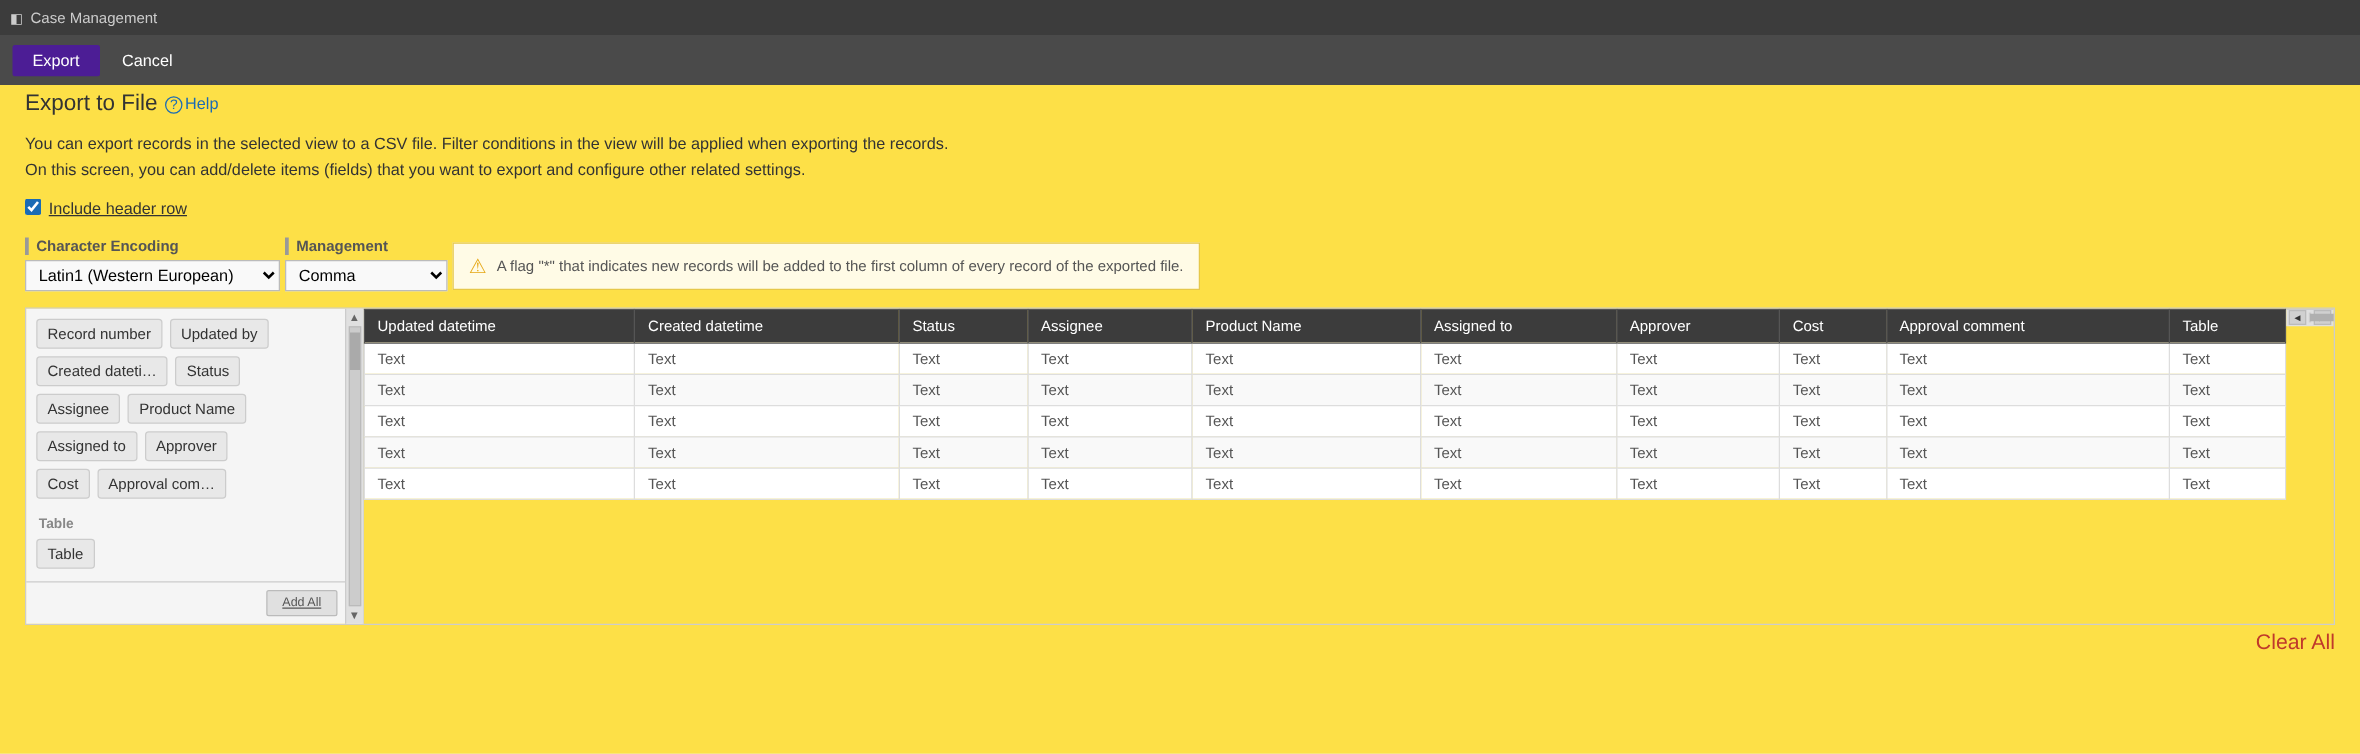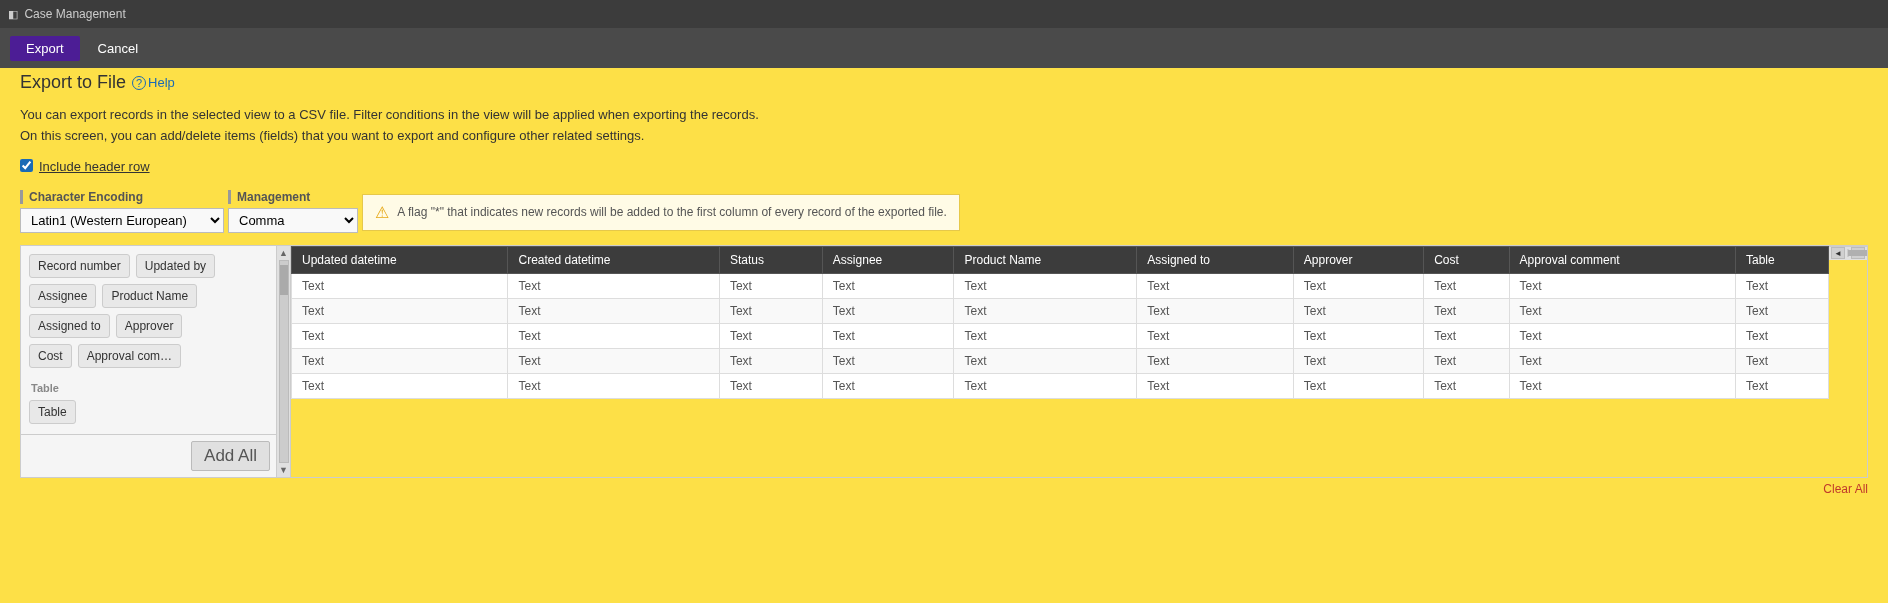--- a/index.html
+++ b/index.html
@@ -186,24 +186,25 @@
       padding: 6px;
       border-top: 1px solid #ccc;
       display: flex;
       justify-content: flex-end;
     }
 
     .btn-add-all {
       background: #e0e0e0;
       border: 1px solid #bbb;
       padding: 4px 12px;
-      font-size: 17px;
+      font-size: 10px;
       cursor: pointer;
       border-radius: 2px;
       color: #555;
+      text-decoration: underline;
     }
 
     .preview-table {
       border-collapse: collapse;
       width: 100%;
       font-size: 12px;
     }
     .preview-table th {
       background: #3c3c3c;
       color: #fff;
@@ -217,21 +218,21 @@
       padding: 5px 10px;
       border: 1px solid #ddd;
       color: #555;
       background: #fff;
     }
     .preview-table tr:nth-child(even) td { background: #f9f9f9; }
 
     .clear-all-link {
       color: #c0392b;
       text-decoration: none;
-      font-size: 12px;
+      font-size: 17px;
       cursor: pointer;
       white-space: nowrap;
     }
 
     .export-main-row {
       display: flex;
       flex-direction: row;
       border: 1px solid #ccc;
       margin-top: 4px;
     }
@@ -297,20 +298,24 @@
 
     <div style="display:flex; flex-direction:row; width:270px; flex-shrink:0; border-right:1px solid #ccc; background:#f5f5f5;">
       <div style="flex:1; display:flex; flex-direction:column;">
         <div class="field-list">
 
           <div class="field-row">
             <div class="field-item">Record number</div>
             <div class="field-item">Updated by</div>
           </div>
           <div class="field-row">
+            <div class="field-item">Created dateti…</div>
+            <div class="field-item">Status</div>
+          </div>
+          <div class="field-row">
             <div class="field-item">Assignee</div>
             <div class="field-item">Product Name</div>
           </div>
           <div class="field-row">
             <div class="field-item">Assigned to</div>
             <div class="field-item">Approver</div>
           </div>
           <div class="field-row">
             <div class="field-item">Cost</div>
             <div class="field-item">Approval com…</div>

